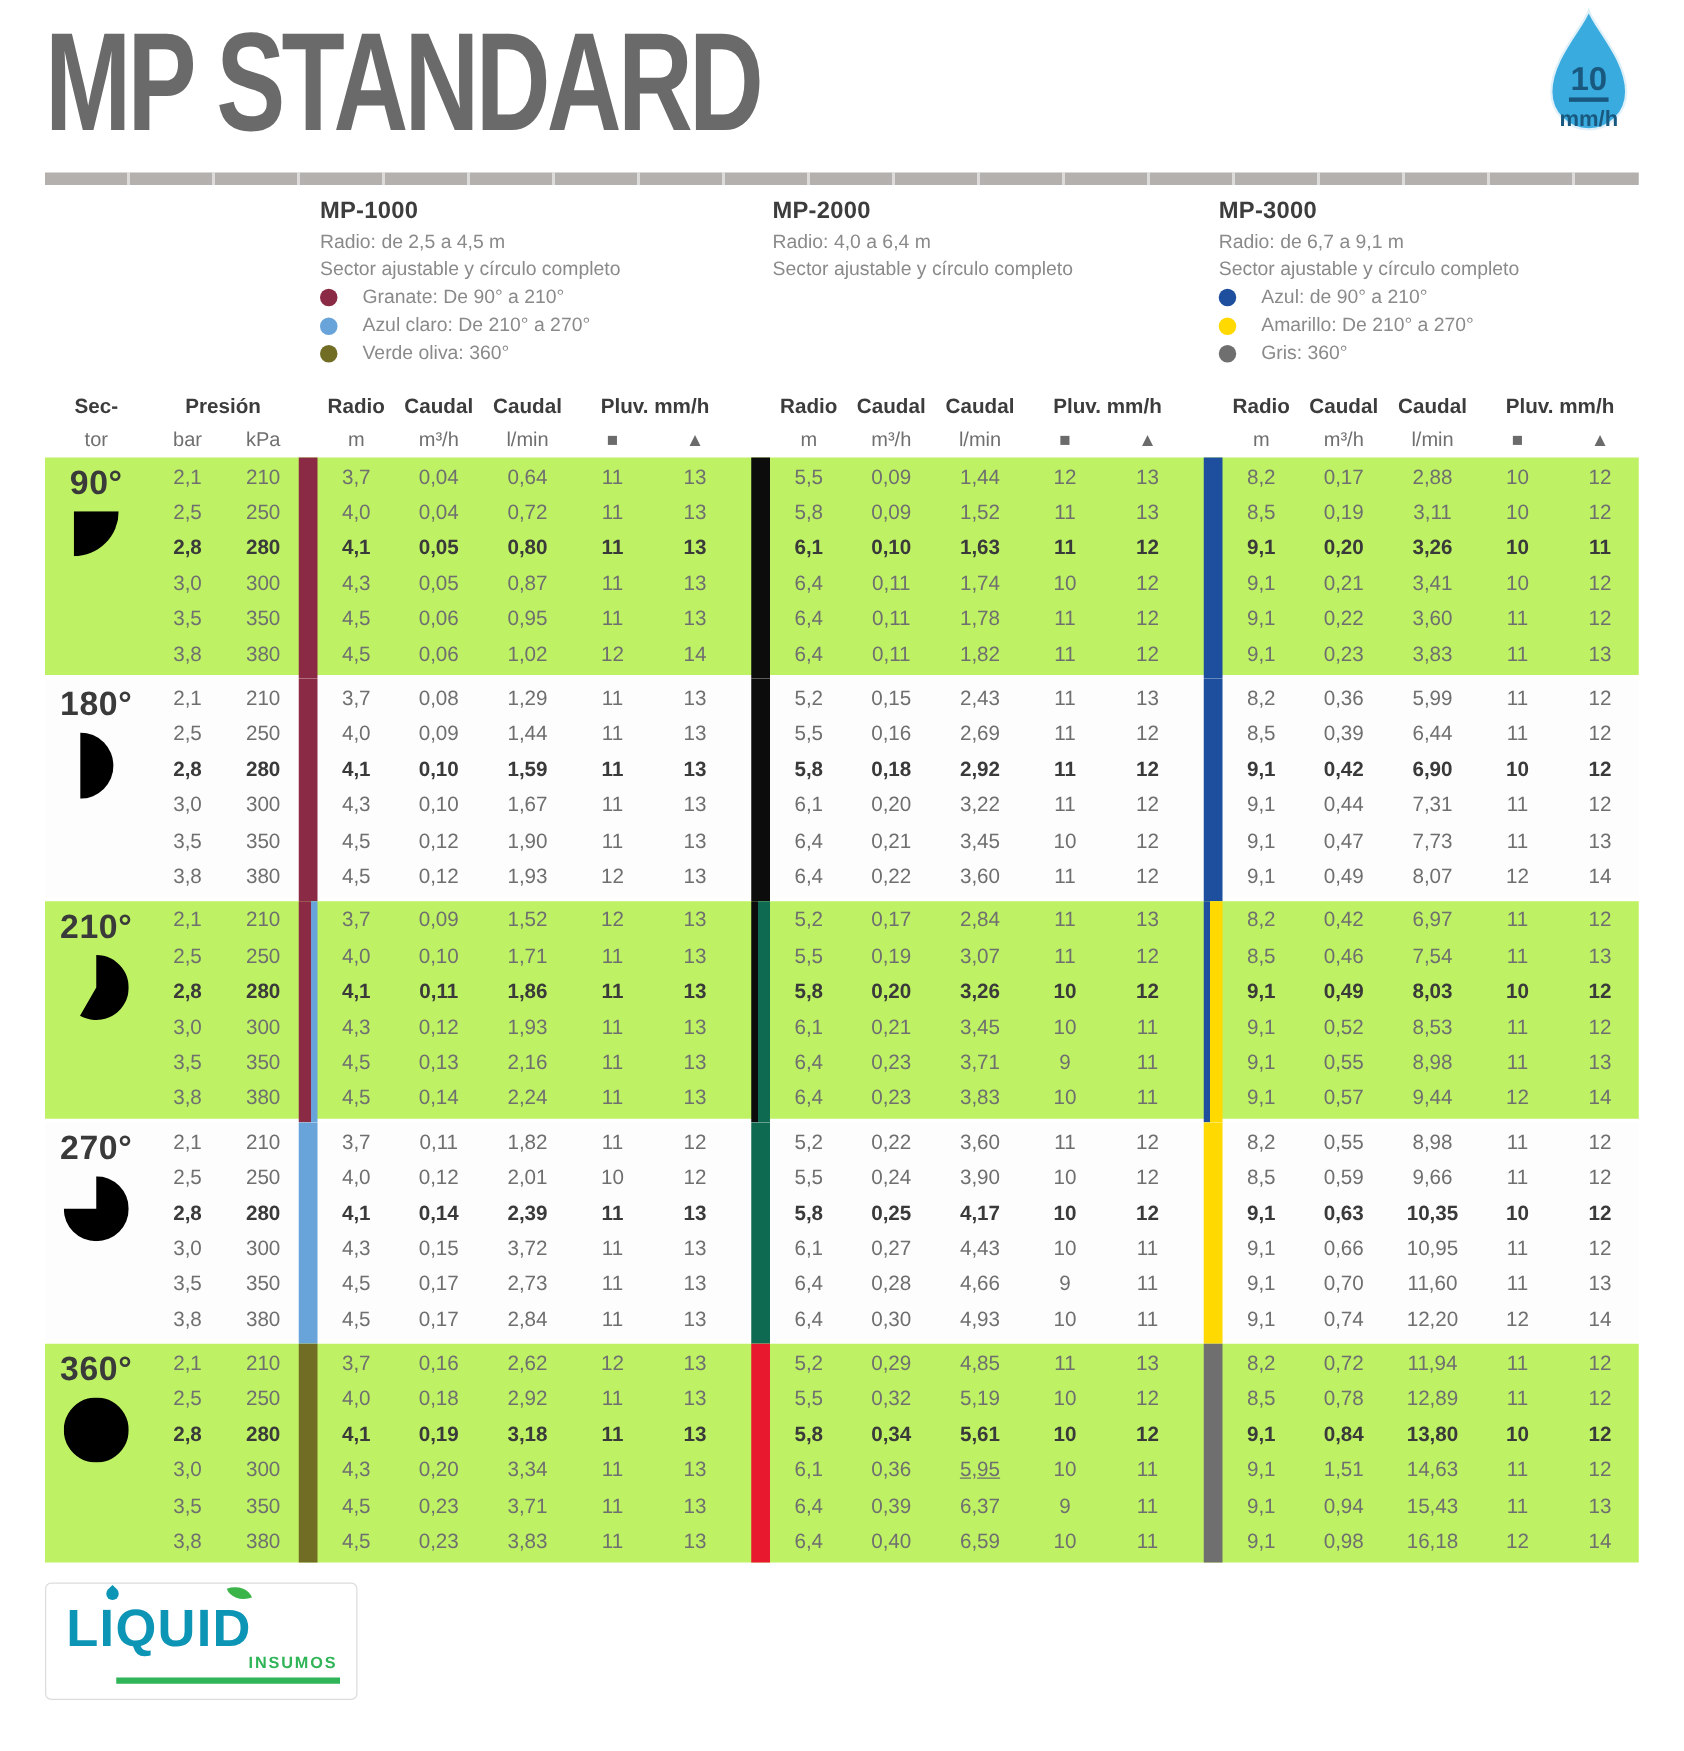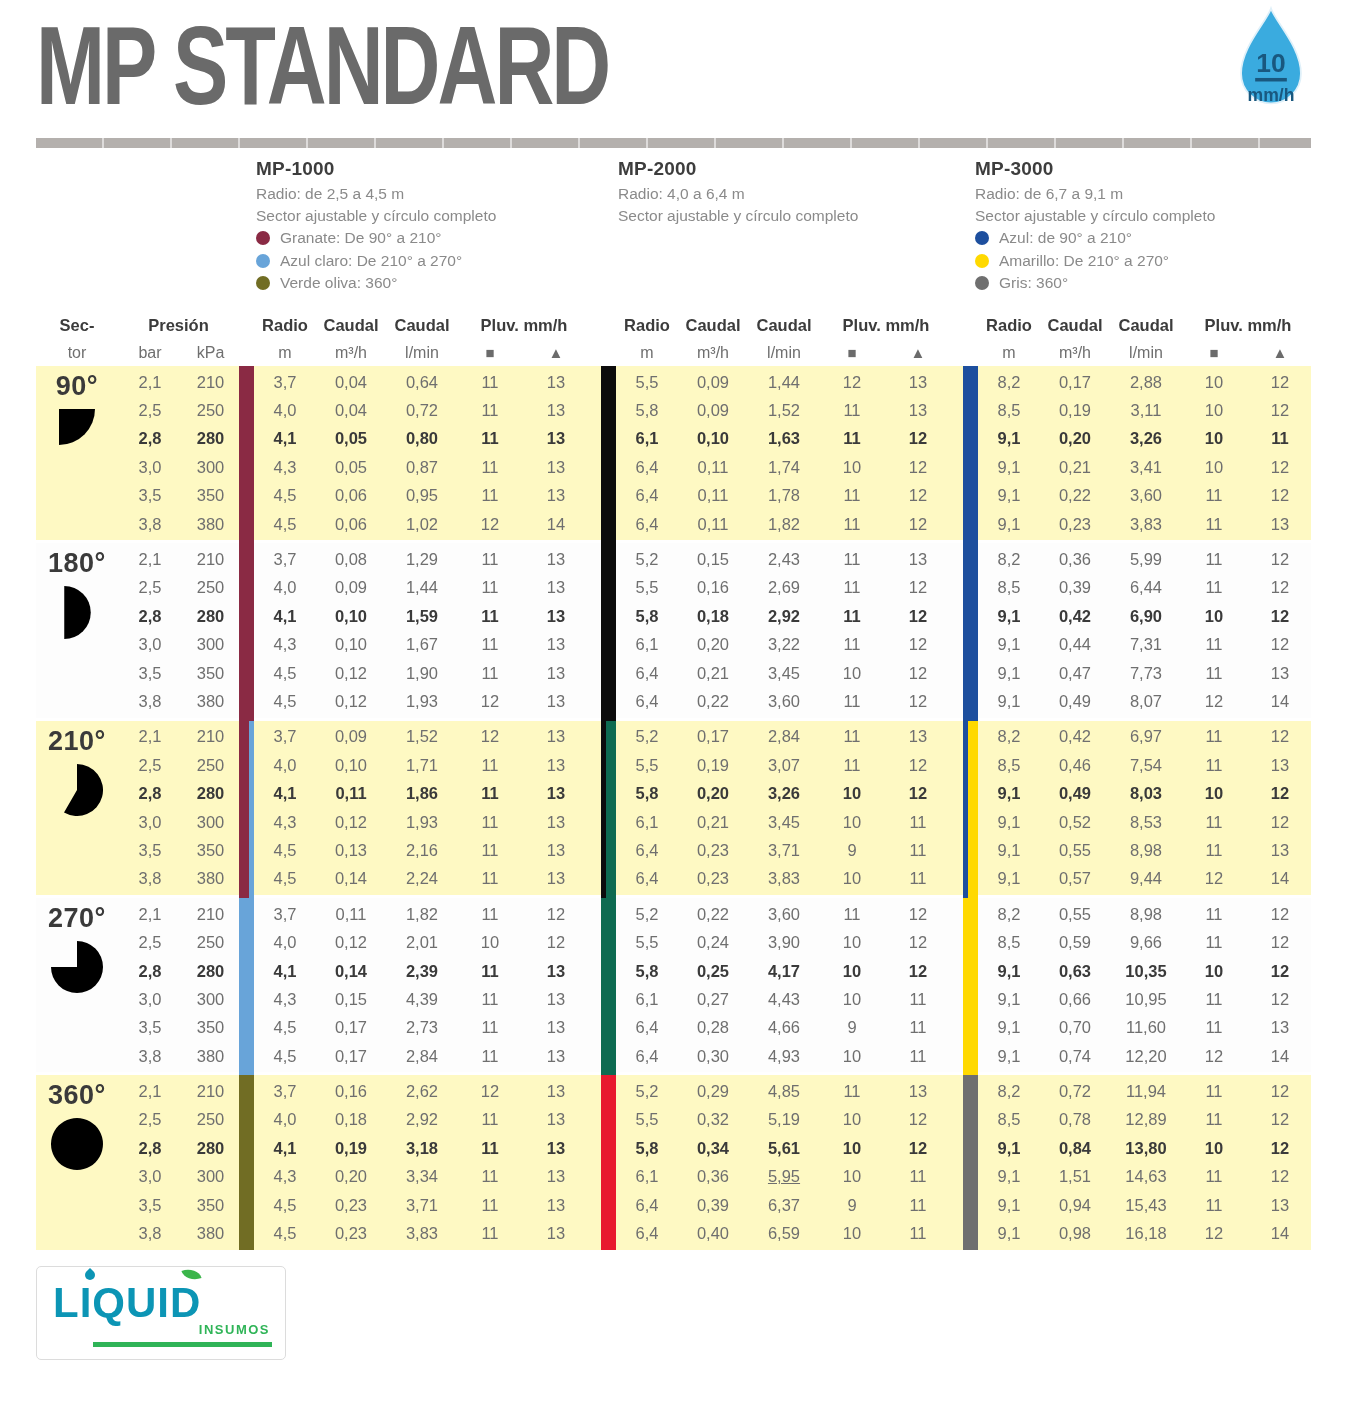--- a/index.html
+++ b/index.html
@@ -19,34 +19,34 @@
            background-image:repeating-linear-gradient(90deg, rgba(255,255,255,0) 0 66px, rgba(255,255,255,.55) 66px 68px); }
 
   .band { margin:3px 36px 0; height:40px; background:#efedeb; display:flex; align-items:center; }
   .band span { margin-left:19px; font-size:17px; font-weight:700; color:#4a4a4a; letter-spacing:.4px; }
 
   
   .products { position:relative; height:152px; margin-top:8px; }
   .product { position:absolute; top:2px; }
   .pname { font-size:19px; font-weight:700; color:#3d3d3d; margin-bottom:3px; letter-spacing:.2px; }
   .pline { font-size:15.5px; color:#8a8a8a; line-height:22px; }
-  .legend-item { display:flex; align-items:center; gap:10px; line-height:22.5px; }
+  .legend-item { display:flex; align-items:center; gap:20px; line-height:22.5px; }
   .legend-item .dot { width:14px; height:14px; border-radius:50%; flex:0 0 14px; }
   .legend-item .lab { font-size:15.5px; color:#8a8a8a; }
 
   
   #thead { display:grid; grid-template-columns:var(--cols); grid-auto-rows:27px; margin:4px 36px 0; }
   .hcell { display:flex; align-items:center; justify-content:center; font-size:16.5px; font-weight:700; color:#3c3c3c; }
   .ucell { display:flex; align-items:center; justify-content:center; font-size:16px; color:#6f6f6f; }
   .mark  { font-size:15px; color:#6b6b6b; }
 
   
   .tsec { position:relative; display:grid; grid-template-columns:var(--cols); grid-auto-rows:28.4px;
           margin:0 36px 3px; padding:2px 0; }
-  .shade-gray  { background:#fef9c3; }
+  .shade-gray  { background:#bef264; }
   .shade-white { background:#fdfdfd; }
   .cbar { position:absolute; top:0; bottom:-3px; width:15px; z-index:0; }
   .cbar.last { bottom:0; }
   .tcell { position:relative; z-index:1; display:flex; align-items:center; justify-content:center;
            font-size:16.5px; color:#6f6f6f; }
   .tcell.b { font-weight:700; color:#3a3a3a; }
   .sector-cell { grid-column:1; grid-row:1 / span 6; display:flex; flex-direction:column; align-items:center; padding-top:3px; z-index:1; }
   .sector-label { font-size:27px; font-weight:600; color:#3a3a3a; letter-spacing:.5px; }
   .sector-icon { margin-top:7px; }
   .sector-icon path, .sector-icon circle { fill:#000; }
@@ -560,21 +560,21 @@
         <div class="tcell b" style="grid-area: 3 / 16;">12</div>
         <div class="tcell b" style="grid-area: 3 / 19;">9,1</div>
         <div class="tcell b" style="grid-area: 3 / 20;">0,63</div>
         <div class="tcell b" style="grid-area: 3 / 21;">10,35</div>
         <div class="tcell b" style="grid-area: 3 / 22;">10</div>
         <div class="tcell b" style="grid-area: 3 / 23;">12</div>
         <div class="tcell" style="grid-area: 4 / 2;">3,0</div>
         <div class="tcell" style="grid-area: 4 / 3;">300</div>
         <div class="tcell" style="grid-area: 4 / 5;">4,3</div>
         <div class="tcell" style="grid-area: 4 / 6;">0,15</div>
-        <div class="tcell" style="grid-area: 4 / 7;">4,39</div>
+        <div class="tcell" style="grid-area: 4 / 7;">3,72</div>
         <div class="tcell" style="grid-area: 4 / 8;">11</div>
         <div class="tcell" style="grid-area: 4 / 9;">13</div>
         <div class="tcell" style="grid-area: 4 / 12;">6,1</div>
         <div class="tcell" style="grid-area: 4 / 13;">0,27</div>
         <div class="tcell" style="grid-area: 4 / 14;">4,43</div>
         <div class="tcell" style="grid-area: 4 / 15;">10</div>
         <div class="tcell" style="grid-area: 4 / 16;">11</div>
         <div class="tcell" style="grid-area: 4 / 19;">9,1</div>
         <div class="tcell" style="grid-area: 4 / 20;">0,66</div>
         <div class="tcell" style="grid-area: 4 / 21;">10,95</div>

